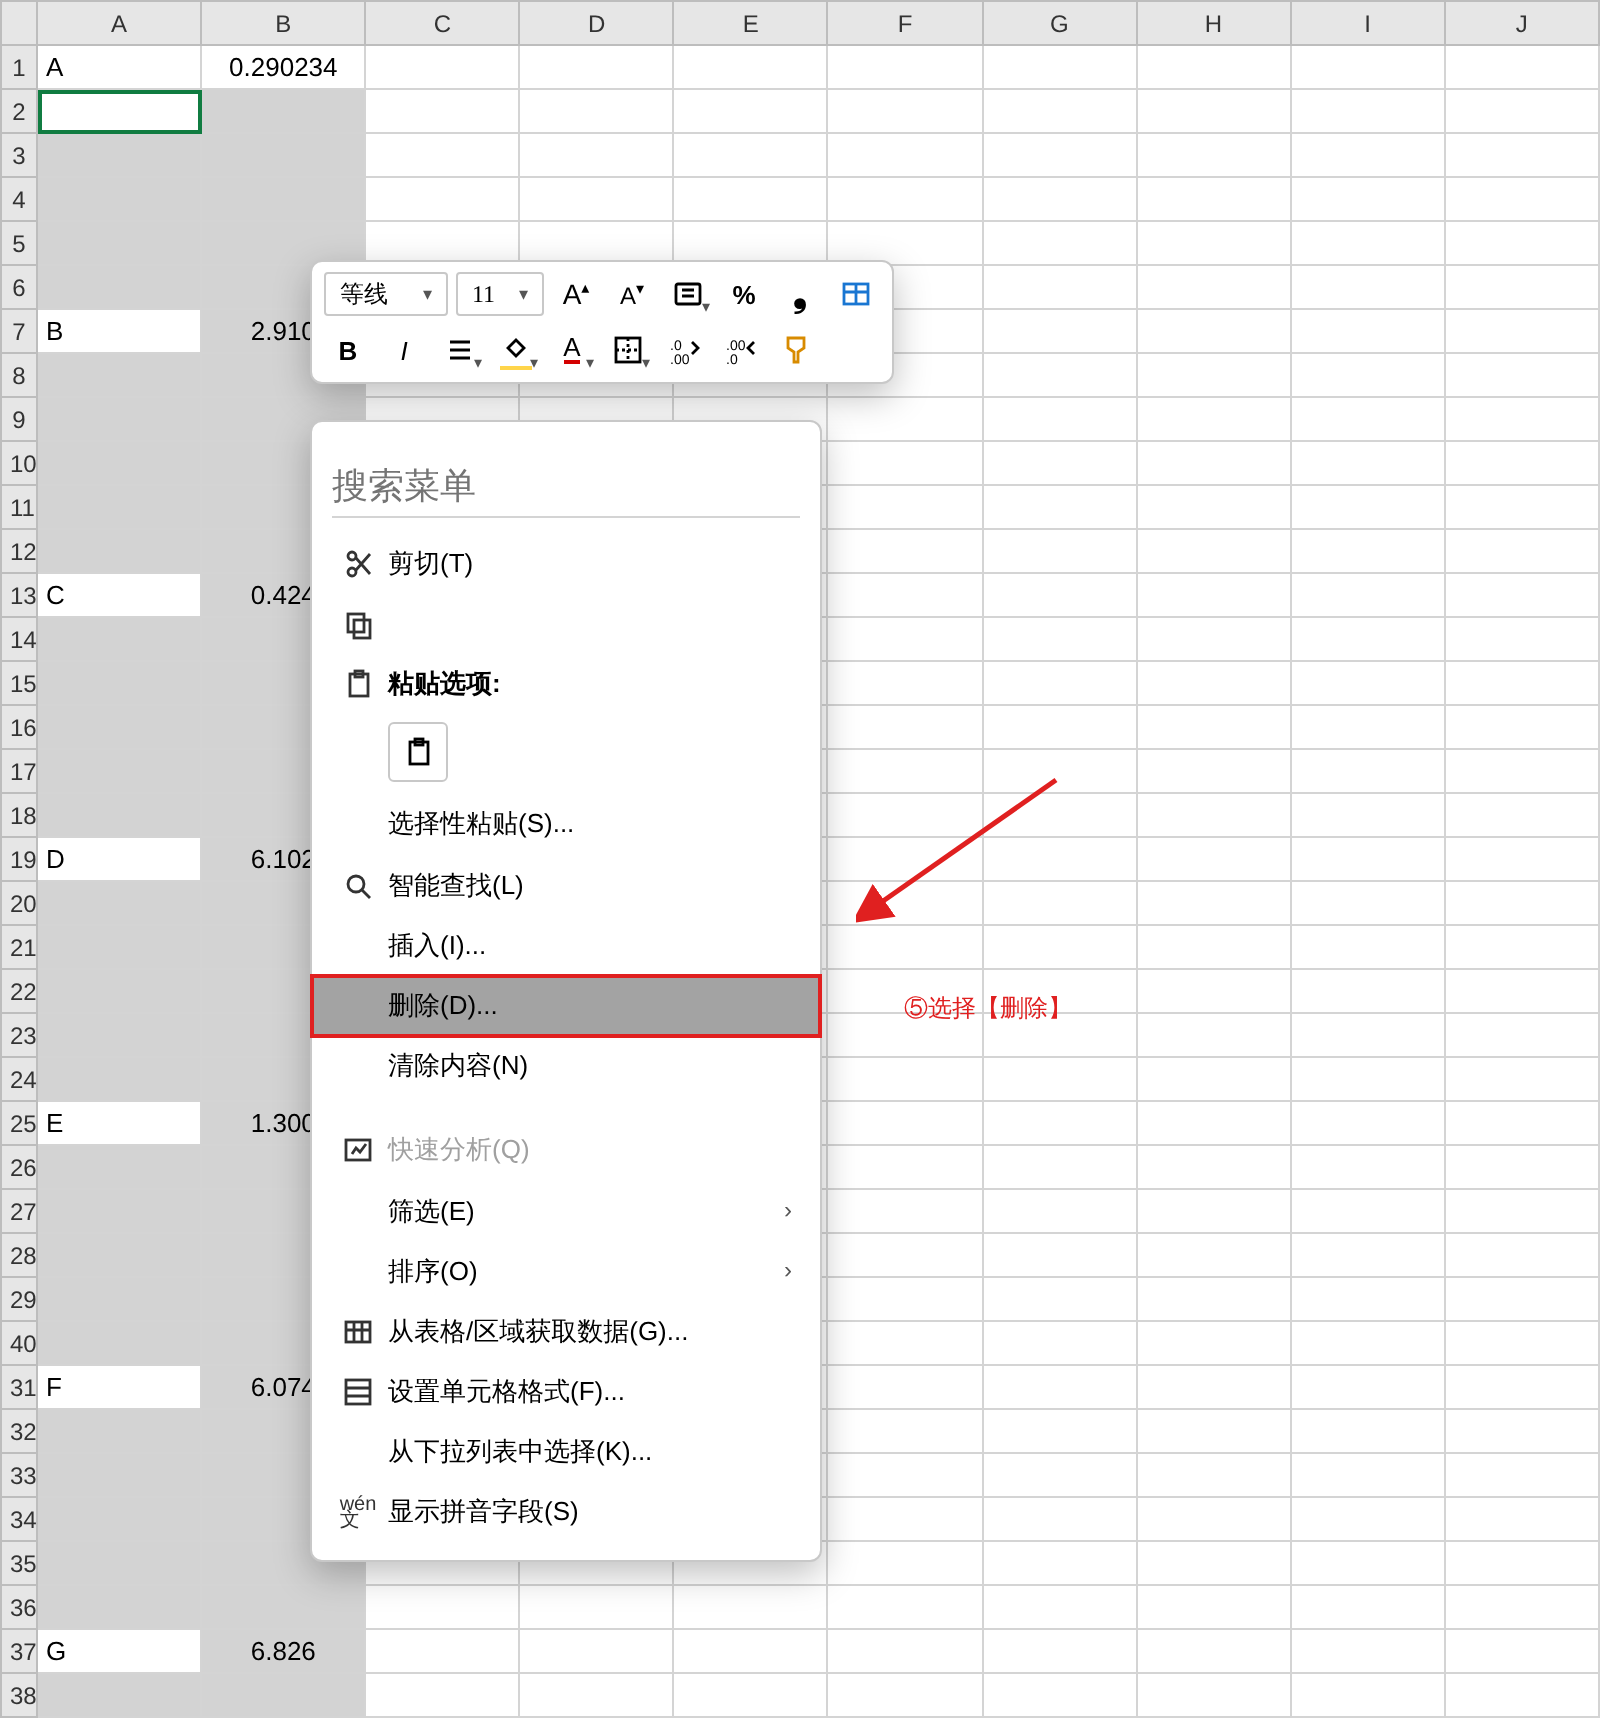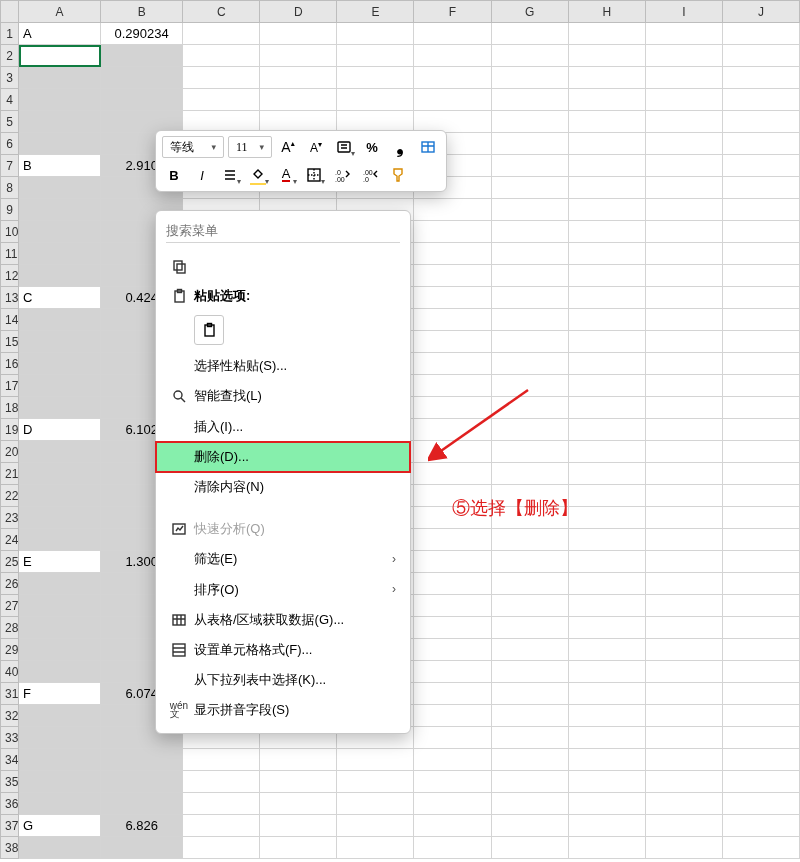--- a/index.html
+++ b/index.html
@@ -103,26 +103,26 @@
     left: 155px; top: 210px;
     width: 256px;
     background: #fff;
     border: 1px solid var(--menu-border);
     border-radius: 6px;
     box-shadow: var(--menu-shadow);
     padding: 6px 0 8px 0;
     z-index: 10;
   }
   .ctx-search {
-    margin: 2px 10px 8px 10px;
+    margin: 12px 10px 8px 10px;
     border: none;
     border-bottom: 1px solid var(--grid-border);
     width: calc(100% - 20px);
     padding: 4px 0;
-    font-size: 13px;
+    font-size: 18px;
     color: #888;
     outline: none;
   }
   .ctx-item {
     display: flex; align-items: center;
     padding: 6px 14px 6px 12px;
     line-height: 1.4;
     position: relative;
   }
   .ctx-item.disabled { color: var(--disabled); margin-top: 12px; }
@@ -132,21 +132,21 @@
     color: var(--icon);
     margin-right: 4px;
     flex-shrink: 0;
   }
   .ctx-label { flex: 1; }
   .ctx-arrow { font-size: 12px; color: #555; }
   .ctx-bold { font-weight: bold; }
   .ctx-item.highlight {
     outline: 2px solid var(--highlight-red);
     outline-offset: -1px;
-    background: #86efac;
+    background: #a3a3a3;
     z-index: 1;
   }
   .paste-opt {
     padding: 4px 14px 6px 38px;
   }
   .paste-bucket {
     width: 30px; height: 30px;
     border: 1px solid var(--menu-border);
     border-radius: 3px;
     display: inline-flex; align-items: center; justify-content: center;
@@ -156,21 +156,21 @@
   .annotation-arrow {
     position: absolute;
     left: 428px; top: 380px;
     z-index: 5;
     pointer-events: none;
   }
   .annotation-label {
     position: absolute;
     left: 452px; top: 496px;
     color: var(--annotation-red);
-    font-size: 18px;
+    font-size: 12px;
     z-index: 5;
   }
 
   
   svg.ic { width: 16px; height: 16px; stroke: currentColor; fill: none; stroke-width: 1.4; }
 
   .a-underline { border-bottom: 2px solid #d40000; display:inline-block; line-height:12px;}
   .fill-underline { border-bottom: 2px solid #ffd54a; display:inline-block; line-height:12px;}
 </style>
 </head>
@@ -792,20 +792,30 @@
           </svg>
       </span>
     </div>
   </div>
 
   <div class="context-menu">
     <input class="ctx-search" placeholder="搜索菜单" style="">
     <div class="ctx-item">
       <span class="ctx-icon">
         <svg class="ic">
+            <circle cx="5" cy="12" r="2"></circle>
+            <circle cx="5" cy="4" r="2"></circle>
+            <path d="M7 5l7 8M7 11l7-8"></path>
+          </svg>
+      </span>
+      <span class="ctx-label">剪切(T)</span>
+    </div>
+    <div class="ctx-item">
+      <span class="ctx-icon">
+        <svg class="ic">
             <rect x="3" y="3" width="8" height="9"></rect>
             <rect x="6" y="6" width="8" height="9"></rect>
           </svg>
       </span>
     </div>
     <div class="ctx-item">
       <span class="ctx-icon">
         <svg class="ic">
             <rect x="4" y="3" width="9" height="11"></rect>
             <rect x="6.5" y="1.5" width="4" height="3"></rect>

